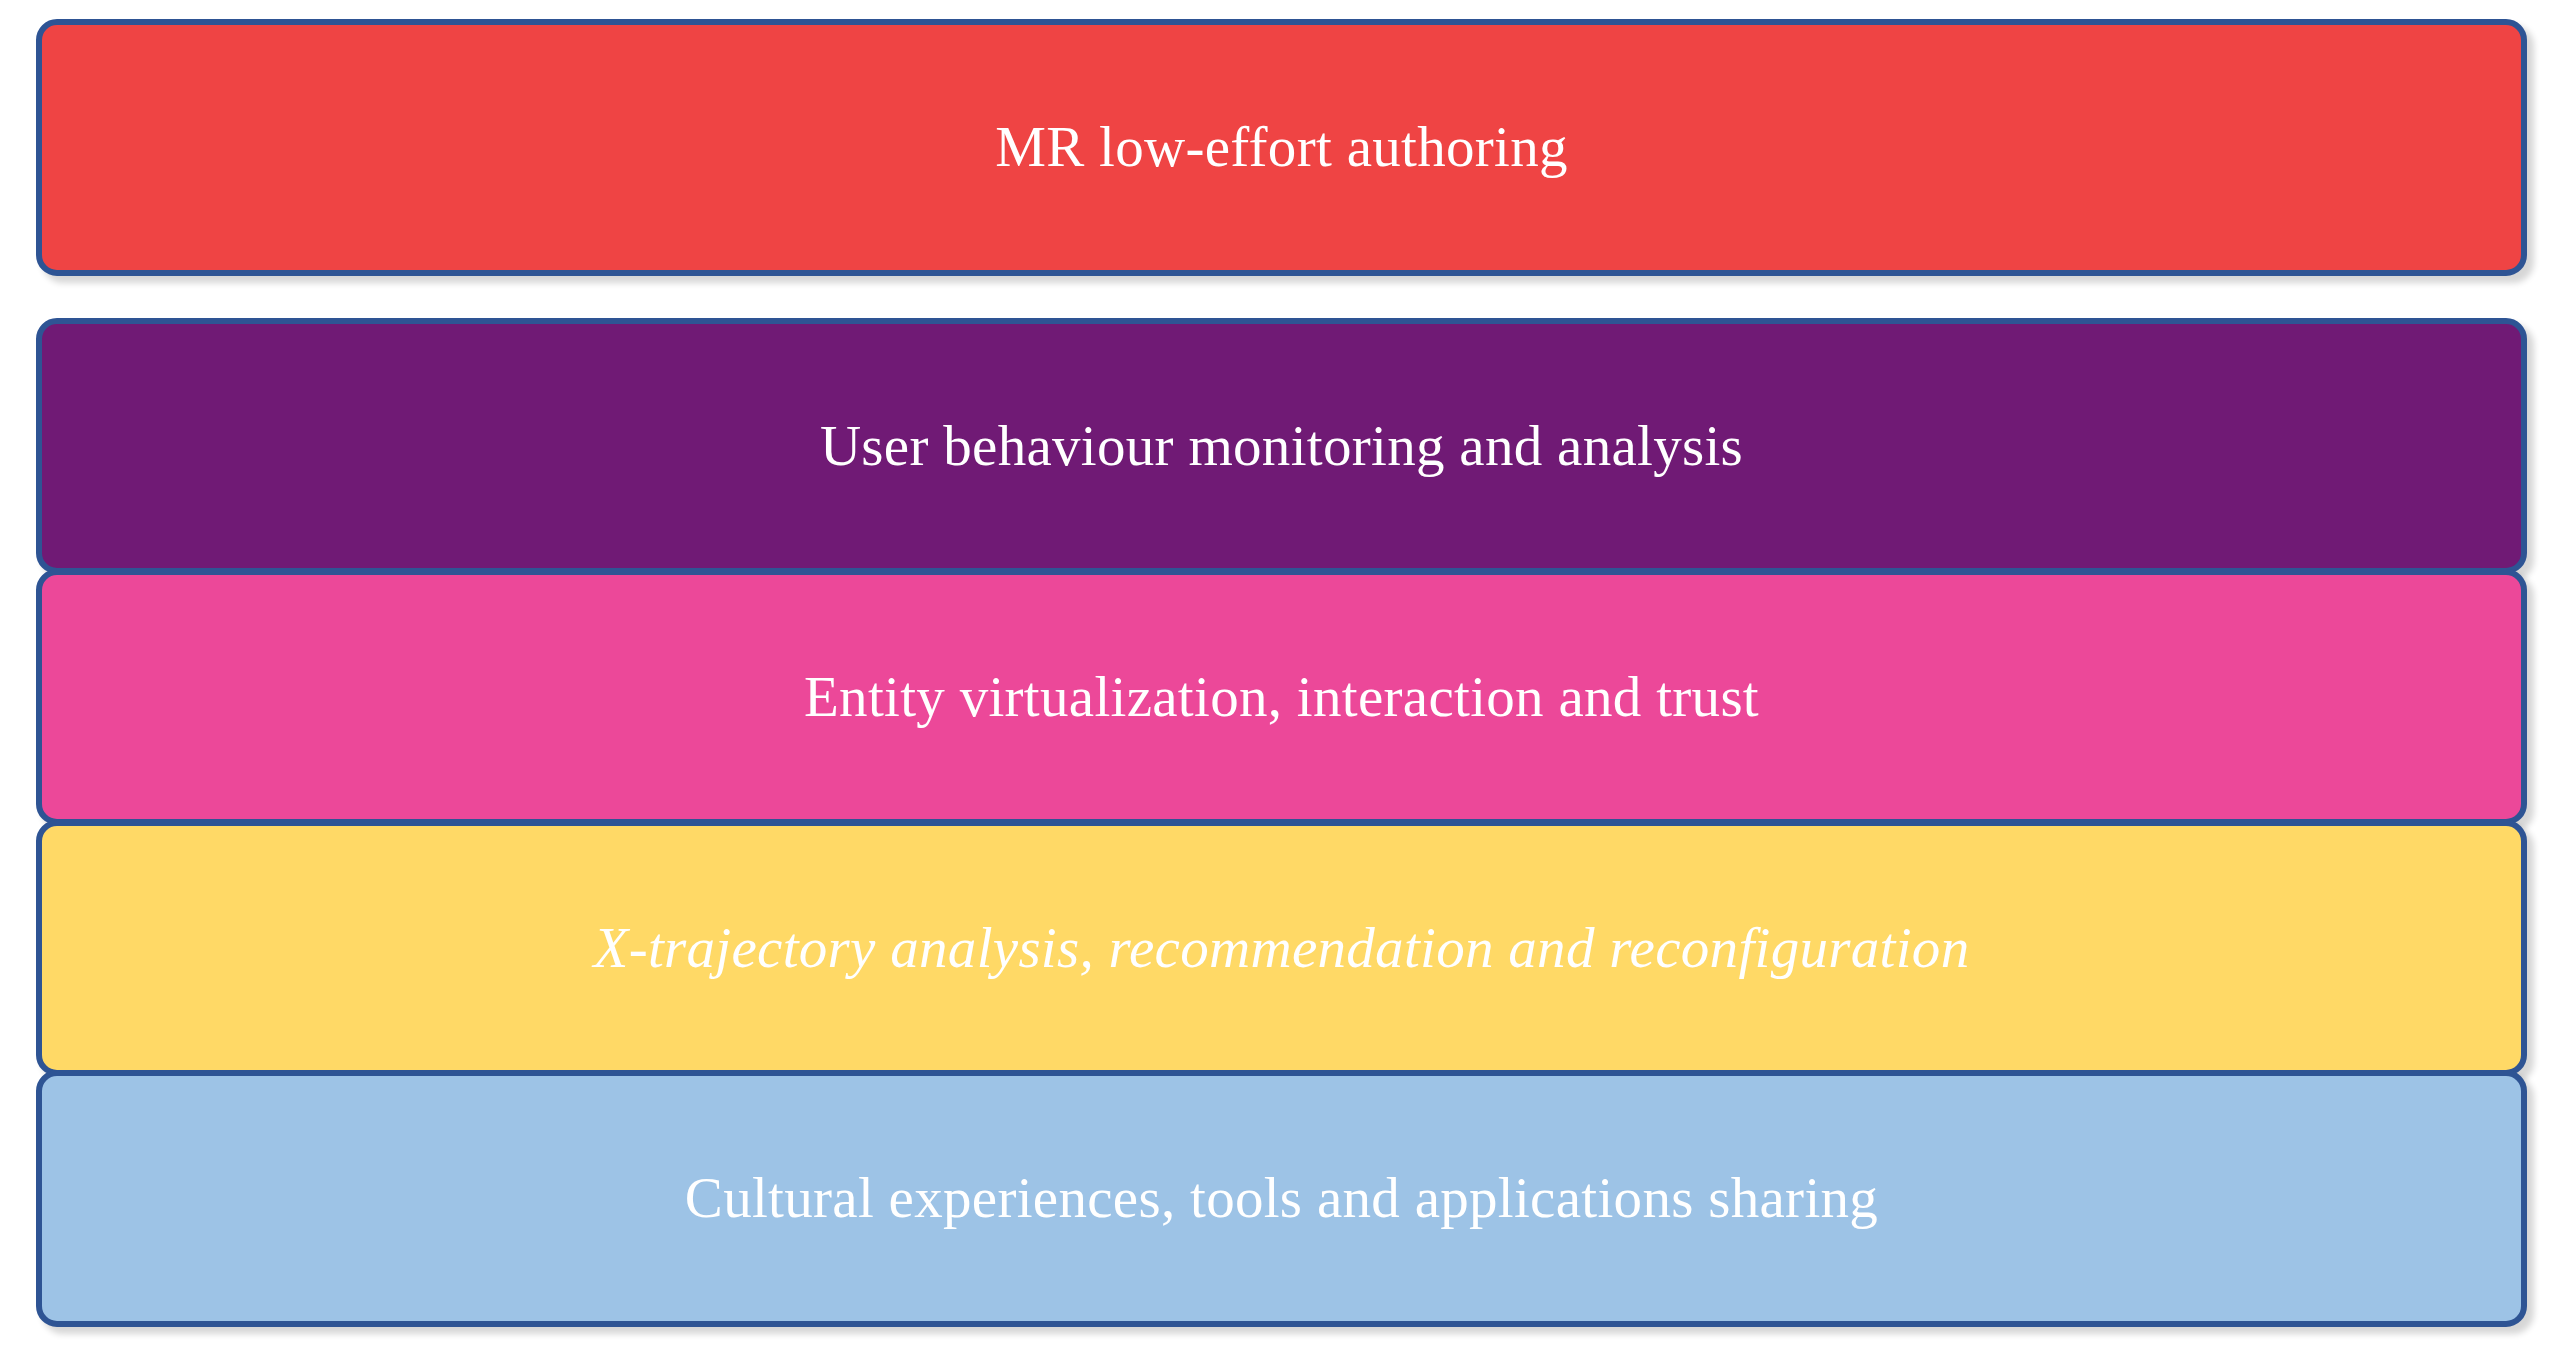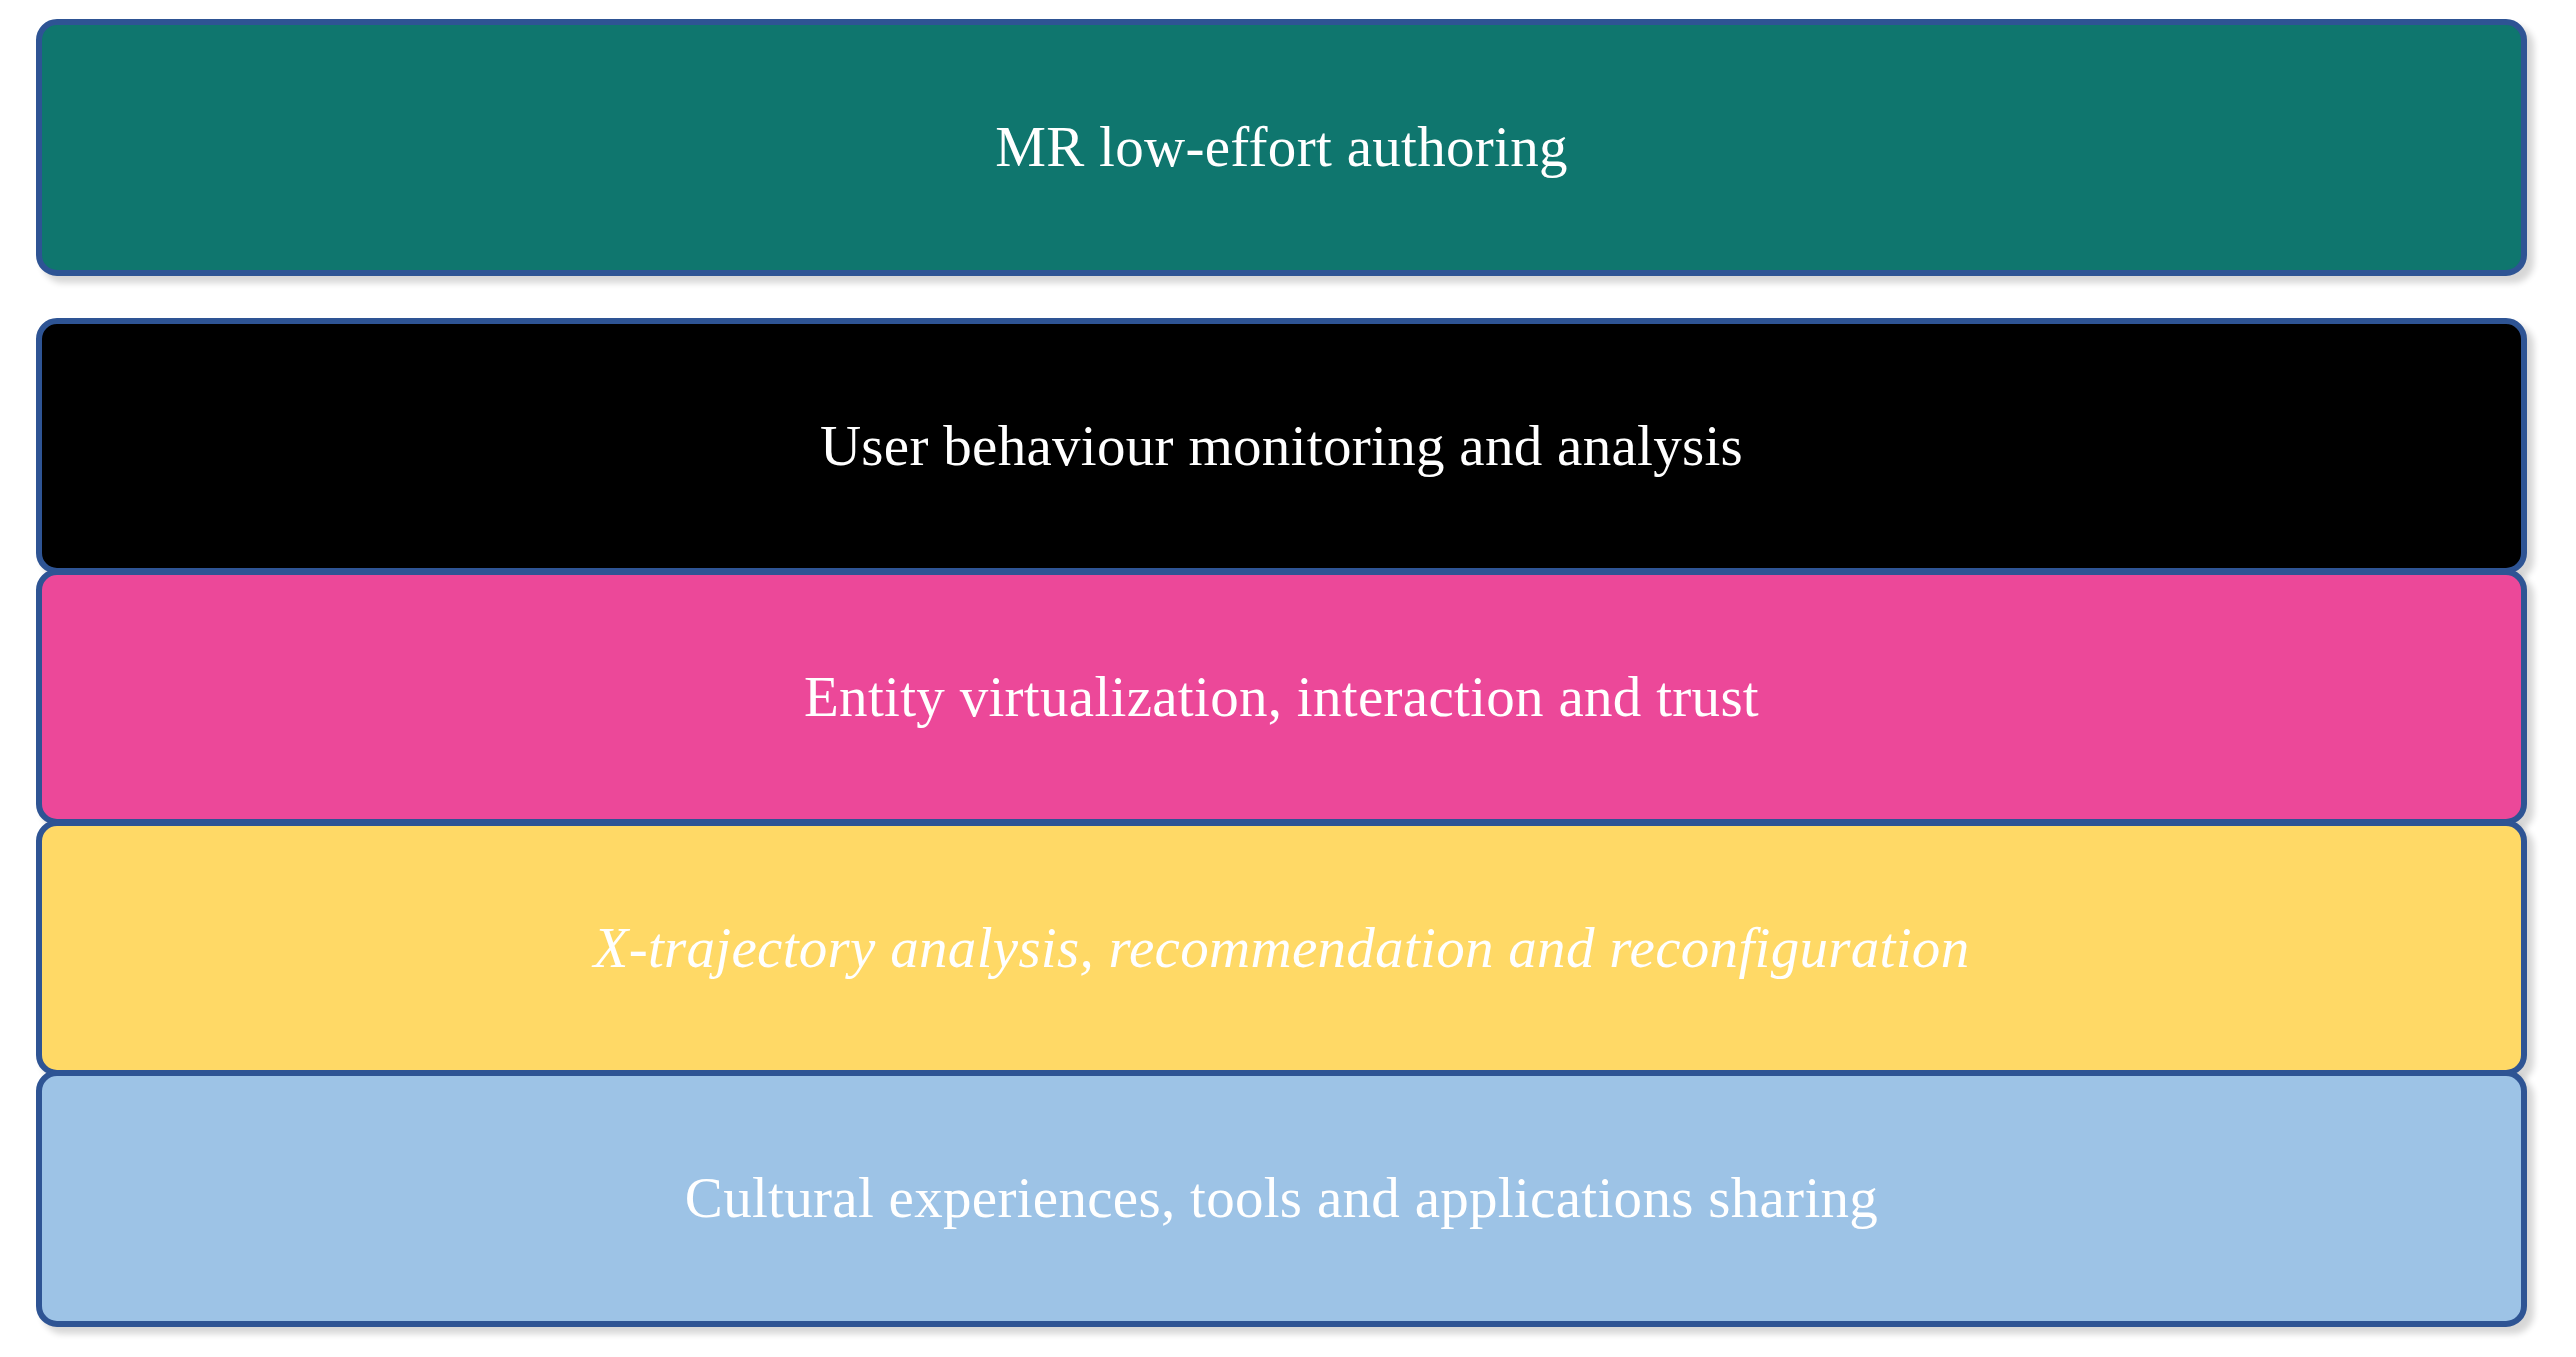--- a/index.html
+++ b/index.html
@@ -46,25 +46,25 @@
     text-align: center;
     white-space: nowrap;
     user-select: none;
   }
 </style>
 </head>
 <body style="background: rgb(255, 255, 255);">
 
 <div id="stack">
 
-  <div class="layer" style="background-color: #0f766e; border-color: rgb(46, 84, 148);">
+  <div class="layer" style="background-color: #ef4444; border-color: rgb(46, 84, 148);">
     <span class="layer-label" style="color: rgb(255, 255, 255);">MR low-effort authoring</span>
   </div>
 
-  <div class="layer" style="background-color: #000000; border-color: rgb(46, 84, 148); margin-top: 48px;">
+  <div class="layer" style="background-color: #701a75; border-color: rgb(46, 84, 148); margin-top: 48px;">
     <span class="layer-label" style="color: rgb(255, 255, 255);">User behaviour monitoring and analysis</span>
   </div>
 
 
   <div class="layer" style="background-color: #ec4899; border-color: rgb(46, 84, 148);">
     <span class="layer-label" style="color: rgb(255, 255, 255);">Entity virtualization, interaction and trust</span>
   </div>
 
   <div class="layer" style="background-color: rgb(255, 217, 102); border-color: rgb(46, 84, 148);">
     <span class="layer-label" style="color: rgb(255, 255, 255); font-style: italic;">X-trajectory analysis, recommendation and reconfiguration</span>

